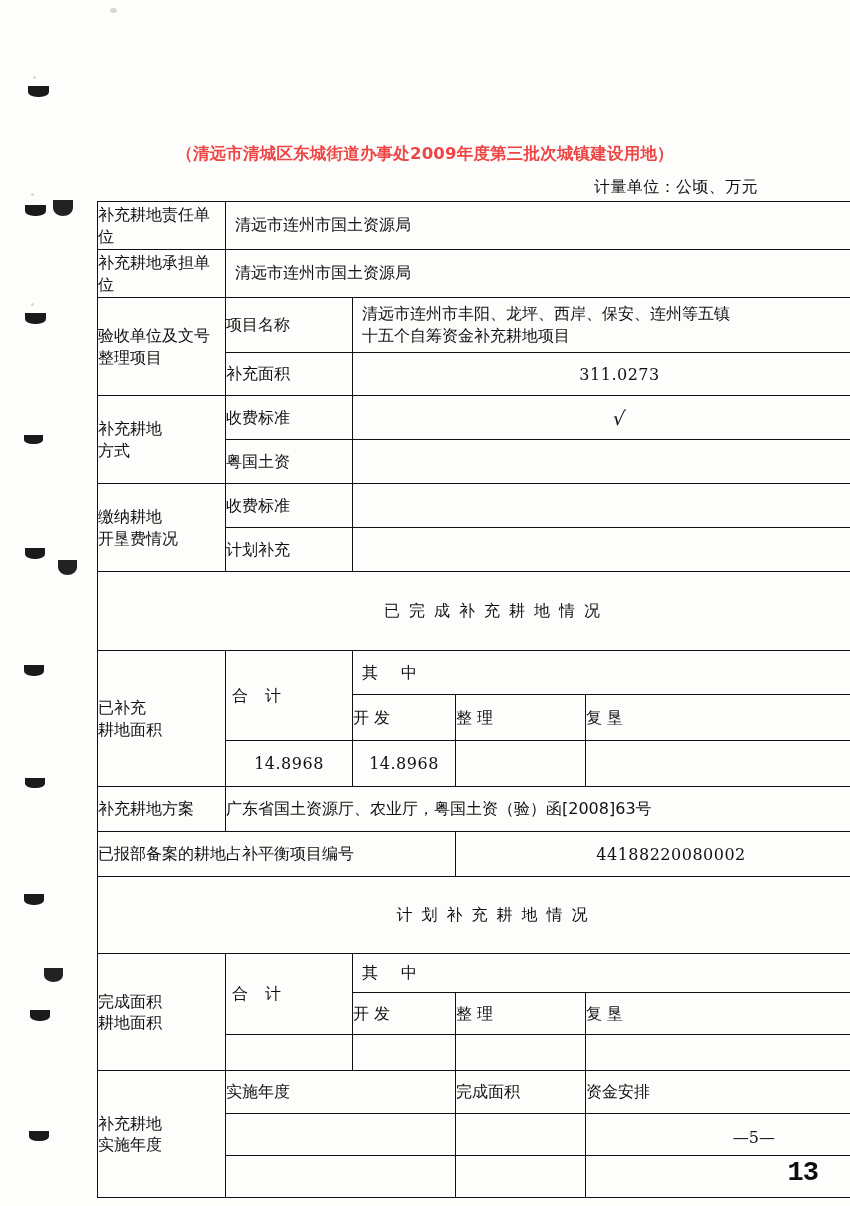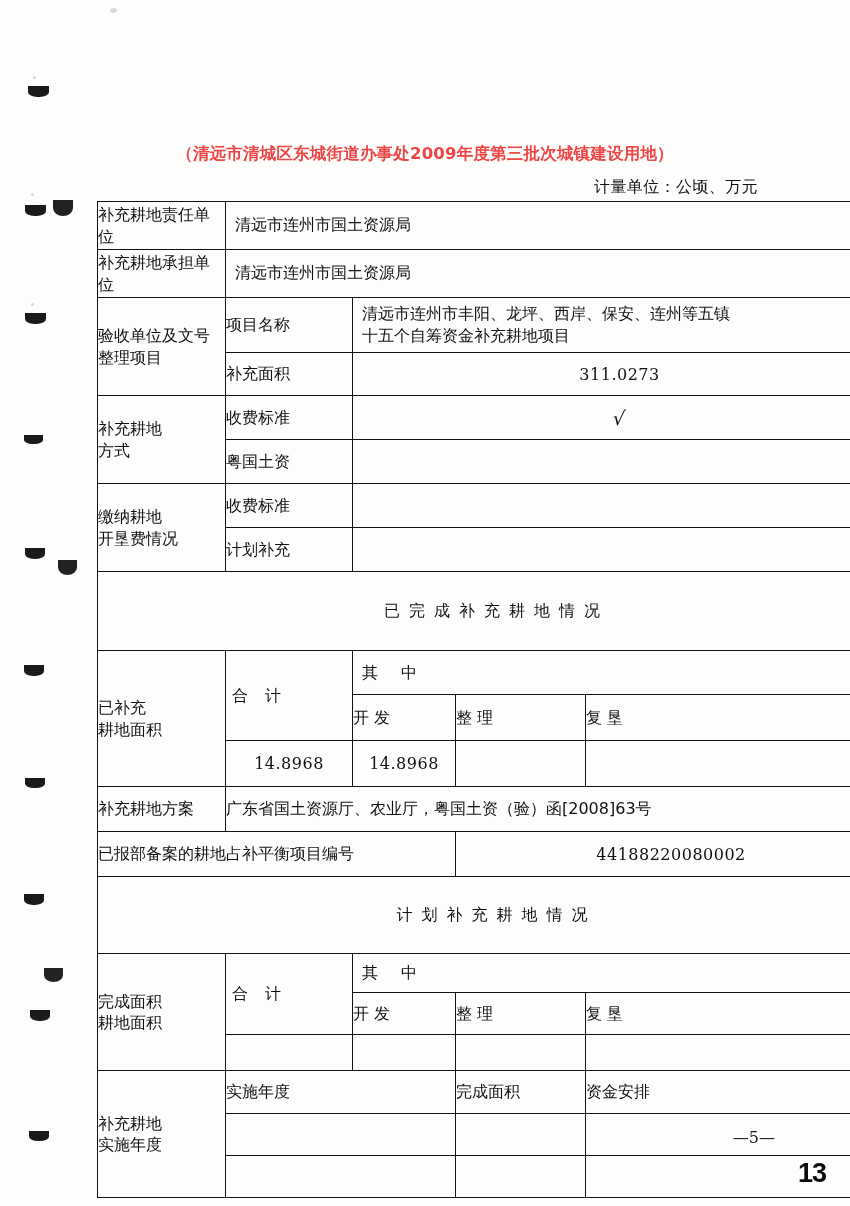--- a/index.html
+++ b/index.html
@@ -129,26 +129,26 @@
   .page-no {
     position: absolute;
     right: 75px;
     top: 1128px;
     font-size: 16px;
     color: #161616;
     font-family: "DejaVu Serif", "Liberation Serif", serif;
   }
   .stamp-no {
     position: absolute;
-    right: 24px;
+    right: 32px;
     top: 1158px;
     font-size: 27px;
     font-weight: bold;
     color: #0c0c0c;
-    font-family: Liberation Sans, sans-serif;
+    font-family: Liberation Mono, monospace;
     letter-spacing: -1px;
   }
 </style>
 </head>
 <body>
 
 <div id="page">
 
   <div class="scan-mark" style="left:28px; top:86px; width:21px; height:11px;"></div>
   <div class="scan-speck" style="left:33px; top:76px; width:3px; height:3px;"></div>

